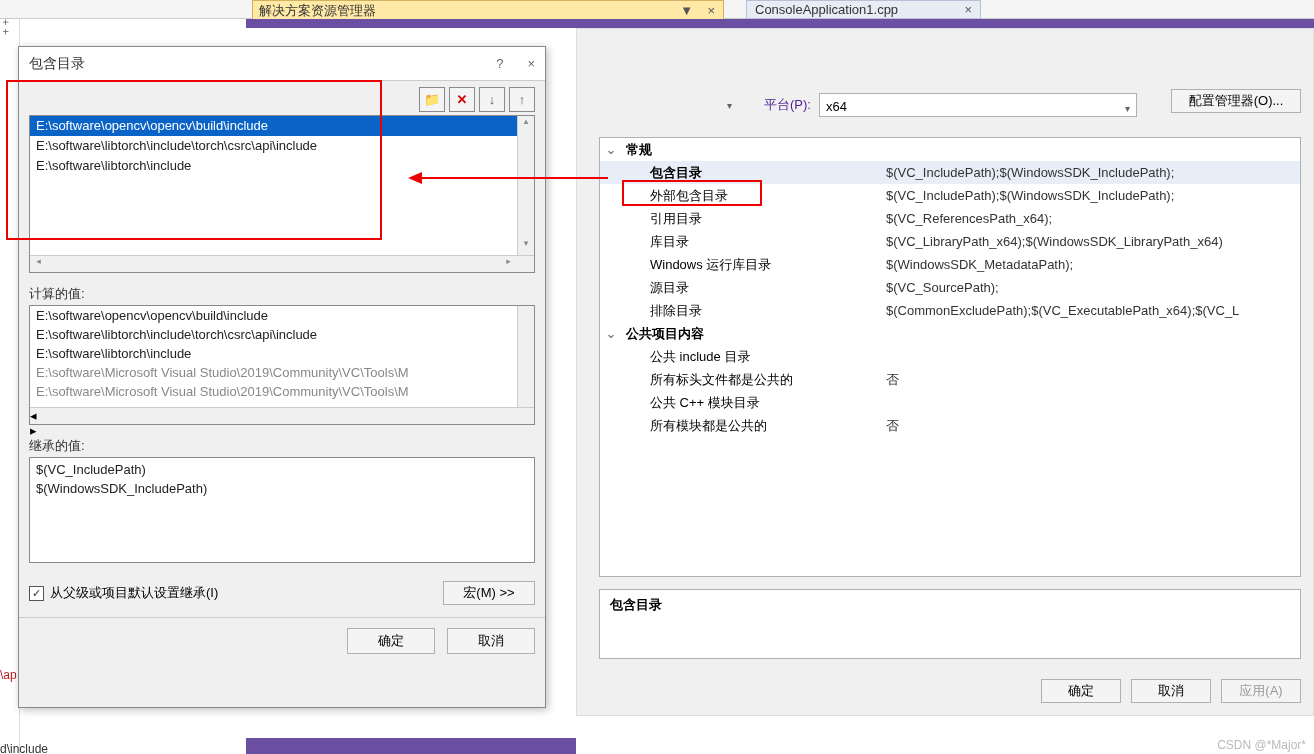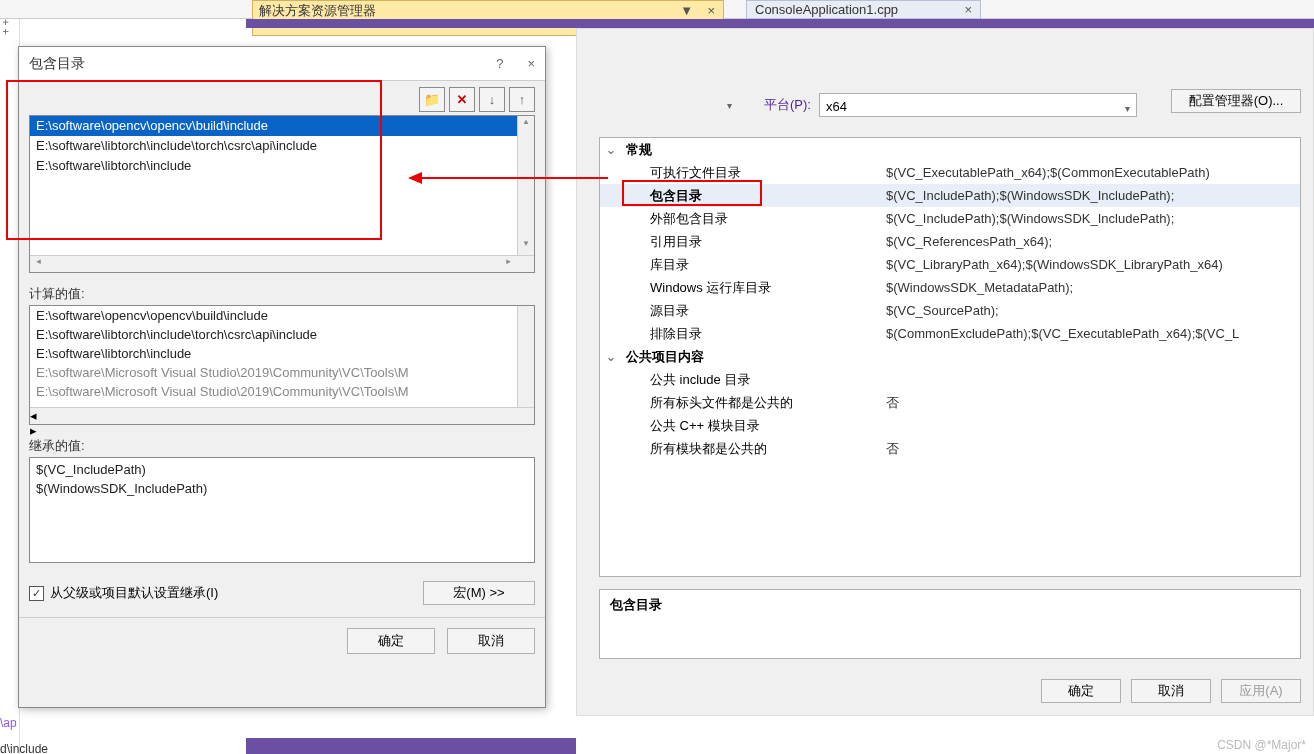--- a/index.html
+++ b/index.html
@@ -1,33 +1,33 @@
 <!DOCTYPE html>
 <html><head>
 <meta charset="utf-8">
 <style>
   * { box-sizing: border-box; font-family: "Microsoft YaHei", "Segoe UI", sans-serif; font-size: 13px; }
   body { margin: 0; background: #fff; width: 1314px; height: 754px; position: relative; overflow: hidden; }
 
   
   .ide-top { position: absolute; left: 0; right: 0; top: 0; height: 19px; background: #f5f5f5; border-bottom: 1px solid #ccc; }
-  .panel-tab { position: absolute; top: 0; left: 252px; height: 36px; width: 472px; background: #ffe9a6; border: 1px solid #d4b15f; padding: 1px 6px; color: #333; }
+  .panel-tab { position: absolute; top: 0; left: 252px; height: 28px; width: 472px; background: #ffe9a6; border: 1px solid #d4b15f; padding: 1px 6px; color: #333; }
   .panel-tab-pin { position: absolute; right: 30px; top: 2px; color: #555; }
   .panel-tab-close { position: absolute; right: 8px; top: 2px; color: #555; }
   .file-tab { position: absolute; top: 0; left: 746px; height: 19px; width: 235px; background: #e8ecf5; border: 1px solid #b8c0d8; padding: 1px 8px; color: #333; }
   .file-tab-close { position: absolute; right: 8px; top: 1px; color: #555; }
   .pin-icon { position:absolute; left:680px; top:2px; color:#666; }
   .ide-right-btns { position: absolute; right: 8px; top: 20px; display: flex; gap: 20px; color: #888; }
 
   
   .ide-purplebar { position:absolute; left:246px; right:0; top:19px; height:9px; background:#6a4fa3; }
   .ide-purplebar2 { position:absolute; left:246px; width:330px; bottom:0; height:16px; background:#6a4fa3; }
   .ide-leftcol { position:absolute; left:0; top:19px; width:20px; height:735px; background:#fff; border-right:1px solid #ddd; }
   .ide-leftcol span { writing-mode: vertical-rl; font-size:11px; color:#666; }
-  .ide-left-snip { position:absolute; left:0; top:716px; font-size:12px; color:#8b5cf6;text-align:right; }
+  .ide-left-snip { position:absolute; left:0; top:668px; font-size:12px; color:#b91c1c;text-align:right; }
   .ide-left-snip2 { position:absolute; left:0; top:742px; font-size:12px; color:#333; }
 
   
   .prop-dialog { position: absolute; left: 576px; top: 28px; right: 0; bottom: 38px; background: #f0f0f0; border: 1px solid #ddd; }
   .prop-toolbar { position: absolute; left: 0; right: 0; top: 60px; height: 32px; display:flex; align-items:center; padding-left: 150px; gap: 8px;}
   .prop-toolbar .lbl { color:#4c1d95; }
   .prop-toolbar select, .prop-toolbar .combo { height: 24px; border:1px solid #b0b0b0; background:#fff; padding:2px 6px; }
   .combo-platform { width: 318px; display:flex; align-items:flex-end; justify-content:space-between;}
   .combo-platform .chev { font-size:10px; color:#666; }
   .btn { height: 24px; border:1px solid #b0b0b0; background:#f4f4f4; padding: 2px 6px; cursor:pointer; }
@@ -128,25 +128,20 @@
       <span class="chev">▾</span>
     </div>
   </div>
   <button class="btn btn-cfg">配置管理器(O)...</button>
 
   <div class="prop-grid">
     <div class="pg-row">
       <span class="pg-exp">⌄</span>
       <span class="pg-label cat">常规</span>
     </div>
-    <div class="pg-row">
-        <span class="pg-exp"></span>
-        <span class="pg-label ind">可执行文件目录</span>
-        <span class="pg-val">$(VC_ExecutablePath_x64);$(CommonExecutablePath)</span>
-      </div>
     <div class="pg-row sel">
         <span class="pg-exp"></span>
         <span class="pg-label ind">包含目录</span>
         <span class="pg-val">$(VC_IncludePath);$(WindowsSDK_IncludePath);</span>
       </div>
     <div class="pg-row">
         <span class="pg-exp"></span>
         <span class="pg-label ind">外部包含目录</span>
         <span class="pg-val">$(VC_IncludePath);$(WindowsSDK_IncludePath);</span>
       </div>
@@ -266,21 +261,21 @@
   <div class="inc-inherit">
     <div class="inh-item">$(VC_IncludePath)</div>
     <div class="inh-item">$(WindowsSDK_IncludePath)</div>
   </div>
 
   <div class="inc-bottom1">
     <label class="chk">
       <span class="chk-box">✓</span>
       <span>从父级或项目默认设置继承(I)</span>
     </label>
-    <button class="btn" style="width:112px;">宏(M) &gt;&gt;</button>
+    <button class="btn" style="width:92px;">宏(M) &gt;&gt;</button>
   </div>
   <div class="inc-bottom2">
     <button class="btn">确定</button>
     <button class="btn">取消</button>
   </div>
 </div>
 
 <div class="red-box-left"></div>
 
 <svg class="red-arrow" viewBox="0 0 200 26">

